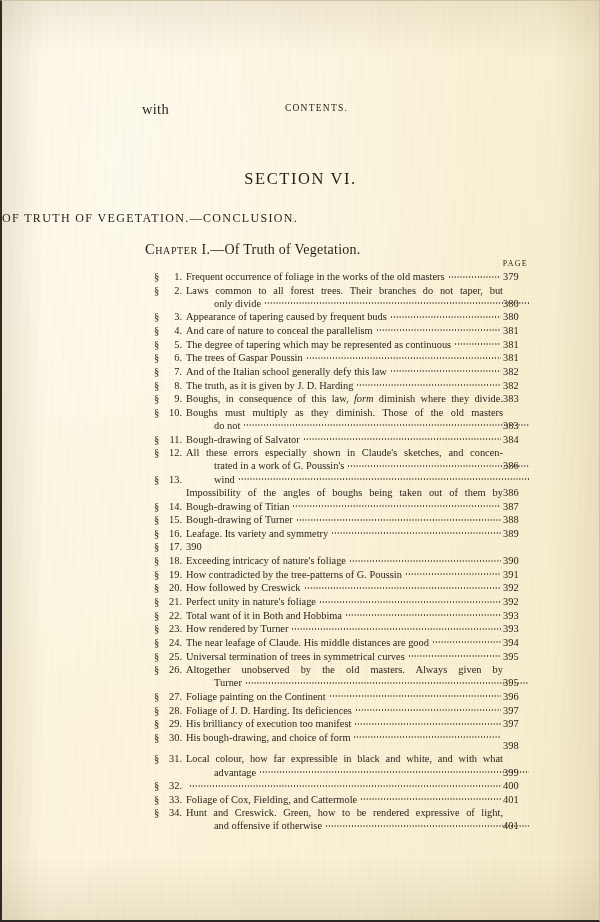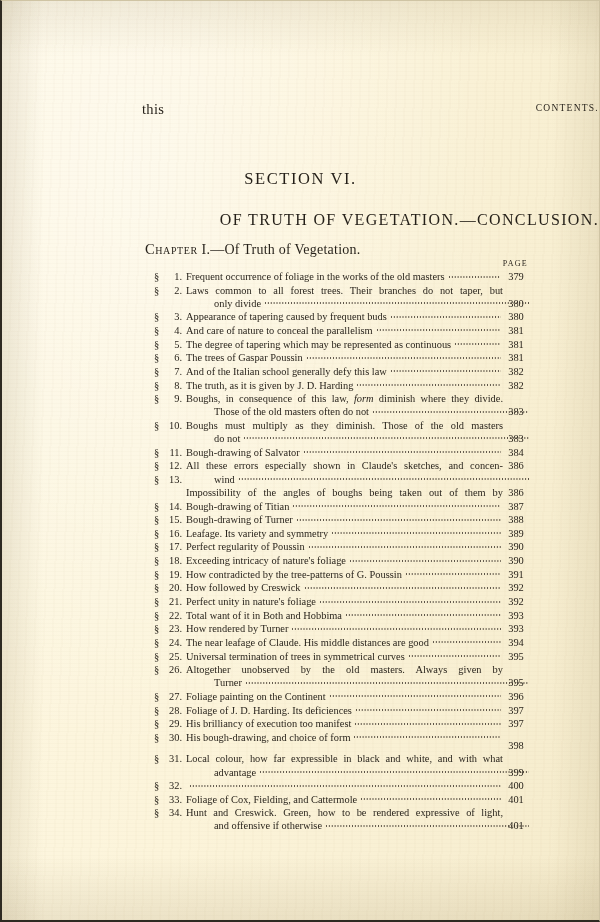--- a/index.html
+++ b/index.html
@@ -66,21 +66,21 @@
     left: 140px;
     top: 0;
     font-size: 14.5px;
     letter-spacing: .3px;
   }
   .runhead-title {
     position: absolute;
     left: 0;
     right: 0;
     top: 2px;
-    text-align: right;
+    text-align: center;
     font-size: 9.5px;
     letter-spacing: 1.25px;
     font-variant: small-caps;
     text-transform: uppercase;
     margin-left: 32px;
   }
 
   
   .section-title {
     position: absolute;
@@ -90,25 +90,24 @@
     text-align: center;
     font-size: 16.5px;
     letter-spacing: 1.6px;
     font-variant: small-caps;
   }
   .section-sub {
     position: absolute;
     top: 210px;
     left: 0;
     right: 0;
-    text-align: right;
-    font-size: 16px;
+    text-align: left;
+    font-size: 12px;
     letter-spacing: 1.35px;
     text-transform: uppercase;
-    padding-left: 12px;
   }
   .chapter-line {
     position: absolute;
     top: 240px;
     left: 143px;
     font-size: 14px;
     letter-spacing: .25px;
   }
   .chapter-line .smcap {
     font-variant: small-caps;
@@ -152,21 +151,21 @@
     padding-right: 4px;
     box-sizing: border-box;
   }
   .body {
     flex: 1 1 auto;
     min-width: 0;
   }
   .pg {
     flex: 0 0 26px;
     width: 26px;
-    text-align: center;
+    text-align: left;
     font-size: 10.4px;
   }
 
   
   .ln {
     display: flex;
     align-items: baseline;
     width: 100%;
   }
   .ln .txt { white-space: nowrap; }
@@ -202,21 +201,21 @@
 </head>
 <body>
 
 <div class="page">
   <div class="grain"></div>
   <div class="vignette"></div>
 
   <div class="content">
 
     <div class="runhead">
-      <div class="folio">this</div>
+      <div class="folio">with</div>
       <div class="runhead-title">Contents.</div>
     </div>
 
     <div class="section-title">SECTION VI.</div>
     <div class="section-sub">Of Truth of Vegetation.—Conclusion.</div>
 
     <div class="chapter-line">
       <span class="smcap">Chapter</span><span> I.—Of Truth of Vegetation.</span>
     </div>
 
@@ -314,24 +313,20 @@
             </span>
             <span class="pg" style="align-self: flex-end;">382</span>
           </div>
           <div class="entry">
             <span class="sect-mark">§</span>
             <span class="num">9.</span>
             <span class="body">
               <span class="ln just nolead">
                 <span class="txt">Boughs, in consequence of this law, <em>form</em> diminish where they divide.</span>
               </span>
-              <span class="ln cont">
-                <span class="txt">Those of the old masters often do not</span>
-                <span class="lead"></span>
-              </span>
             </span>
             <span class="pg" style="align-self: flex-end;">383</span>
           </div>
           <div class="entry">
             <span class="sect-mark">§</span>
             <span class="num">10.</span>
             <span class="body">
               <span class="ln just nolead">
                 <span class="txt">Boughs must multiply as they diminish.   Those of the old masters</span>
               </span>
@@ -353,20 +348,24 @@
             </span>
             <span class="pg" style="align-self: flex-end;">384</span>
           </div>
           <div class="entry">
             <span class="sect-mark">§</span>
             <span class="num">12.</span>
             <span class="body">
               <span class="ln just nolead">
                 <span class="txt">All these errors especially shown in Claude's sketches, and concen-</span>
               </span>
+              <span class="ln cont">
+                <span class="txt">trated in a work of G. Poussin's</span>
+                <span class="lead"></span>
+              </span>
             </span>
             <span class="pg" style="align-self: flex-end;">386</span>
           </div>
           <div class="entry">
             <span class="sect-mark">§</span>
             <span class="num">13.</span>
             <span class="body">
               <span class="ln cont">
                 <span class="txt">wind</span>
                 <span class="lead"></span>
@@ -406,26 +405,20 @@
               <span class="ln">
                 <span class="txt">Leafage.   Its variety and symmetry</span>
                 <span class="lead"></span>
               </span>
             </span>
             <span class="pg" style="align-self: flex-end;">389</span>
           </div>
           <div class="entry">
             <span class="sect-mark">§</span>
             <span class="num">17.</span>
-            <span class="body">
-              <span class="ln">
-                <span class="txt">Perfect regularity of Poussin</span>
-                <span class="lead"></span>
-              </span>
-            </span>
             <span class="pg" style="align-self: flex-end;">390</span>
           </div>
           <div class="entry">
             <span class="sect-mark">§</span>
             <span class="num">18.</span>
             <span class="body">
               <span class="ln">
                 <span class="txt">Exceeding intricacy of nature's foliage</span>
                 <span class="lead"></span>
               </span>

